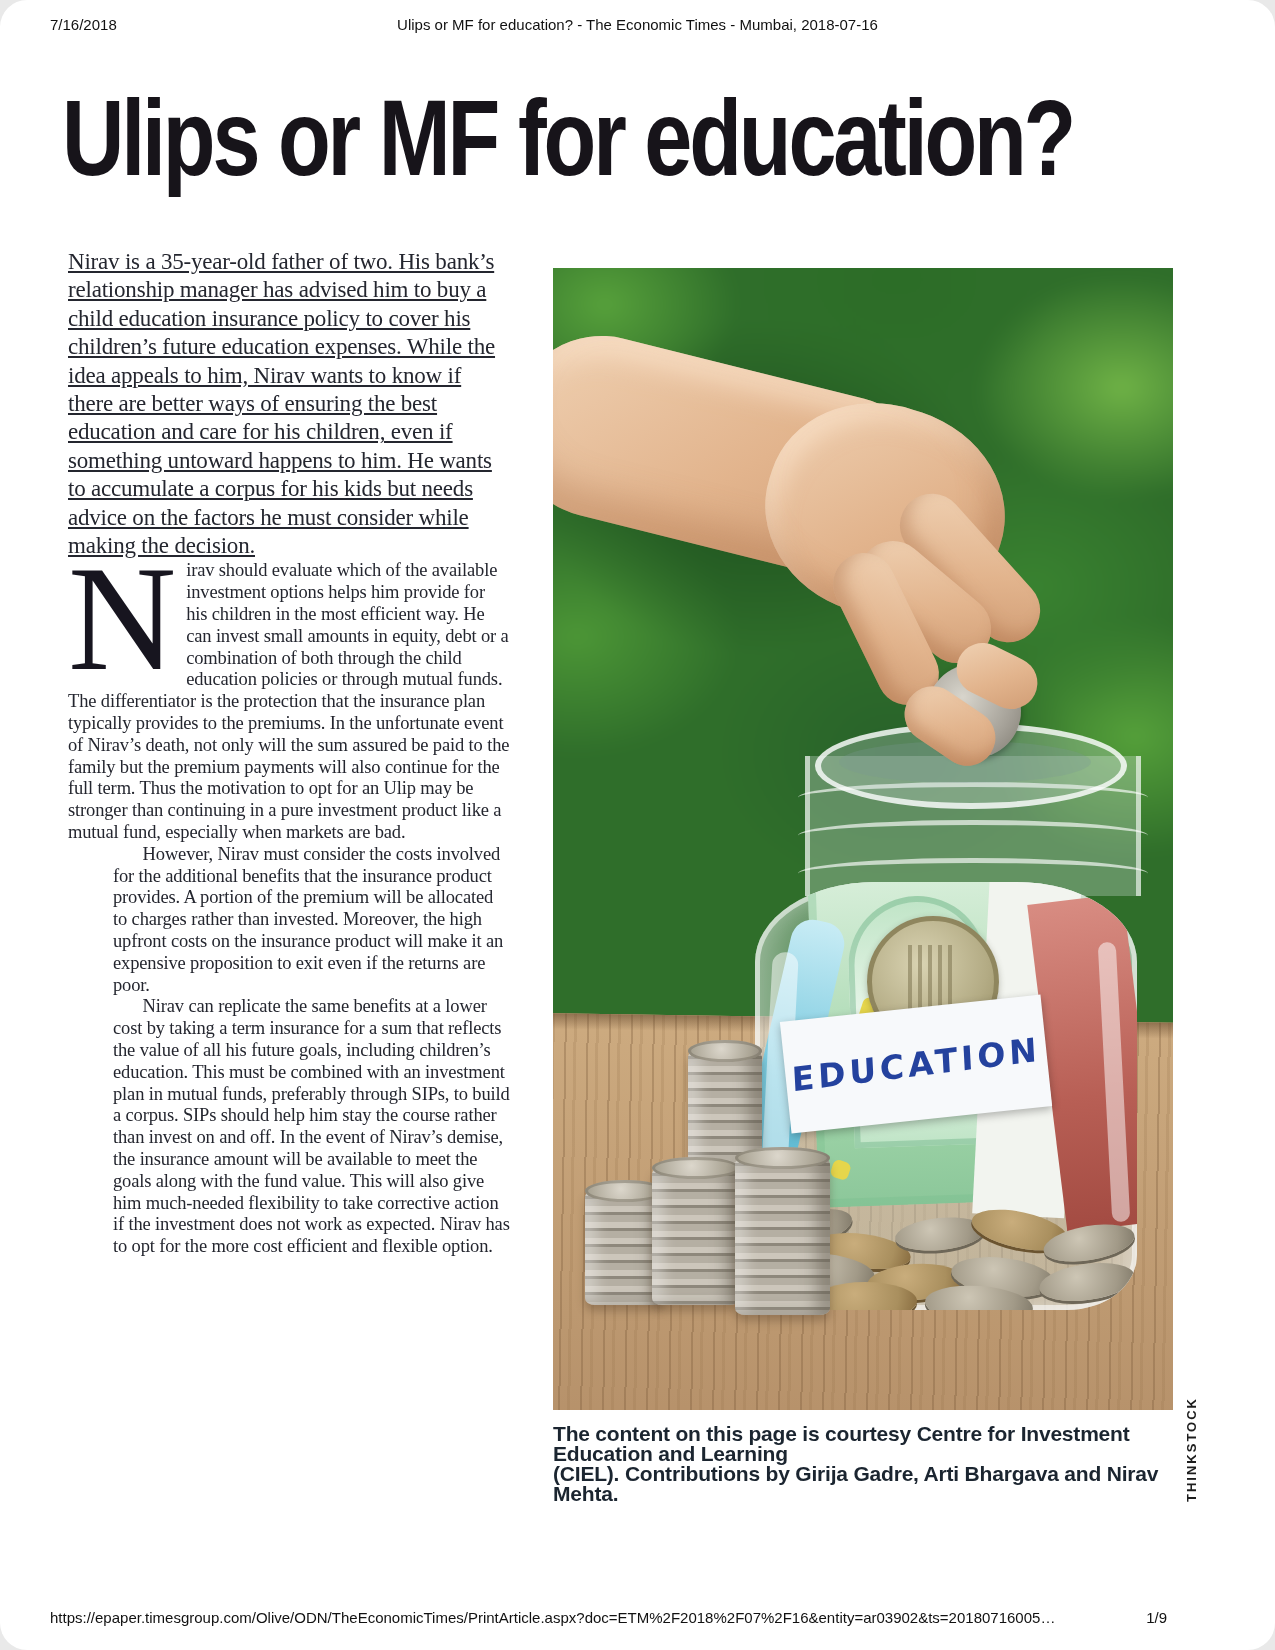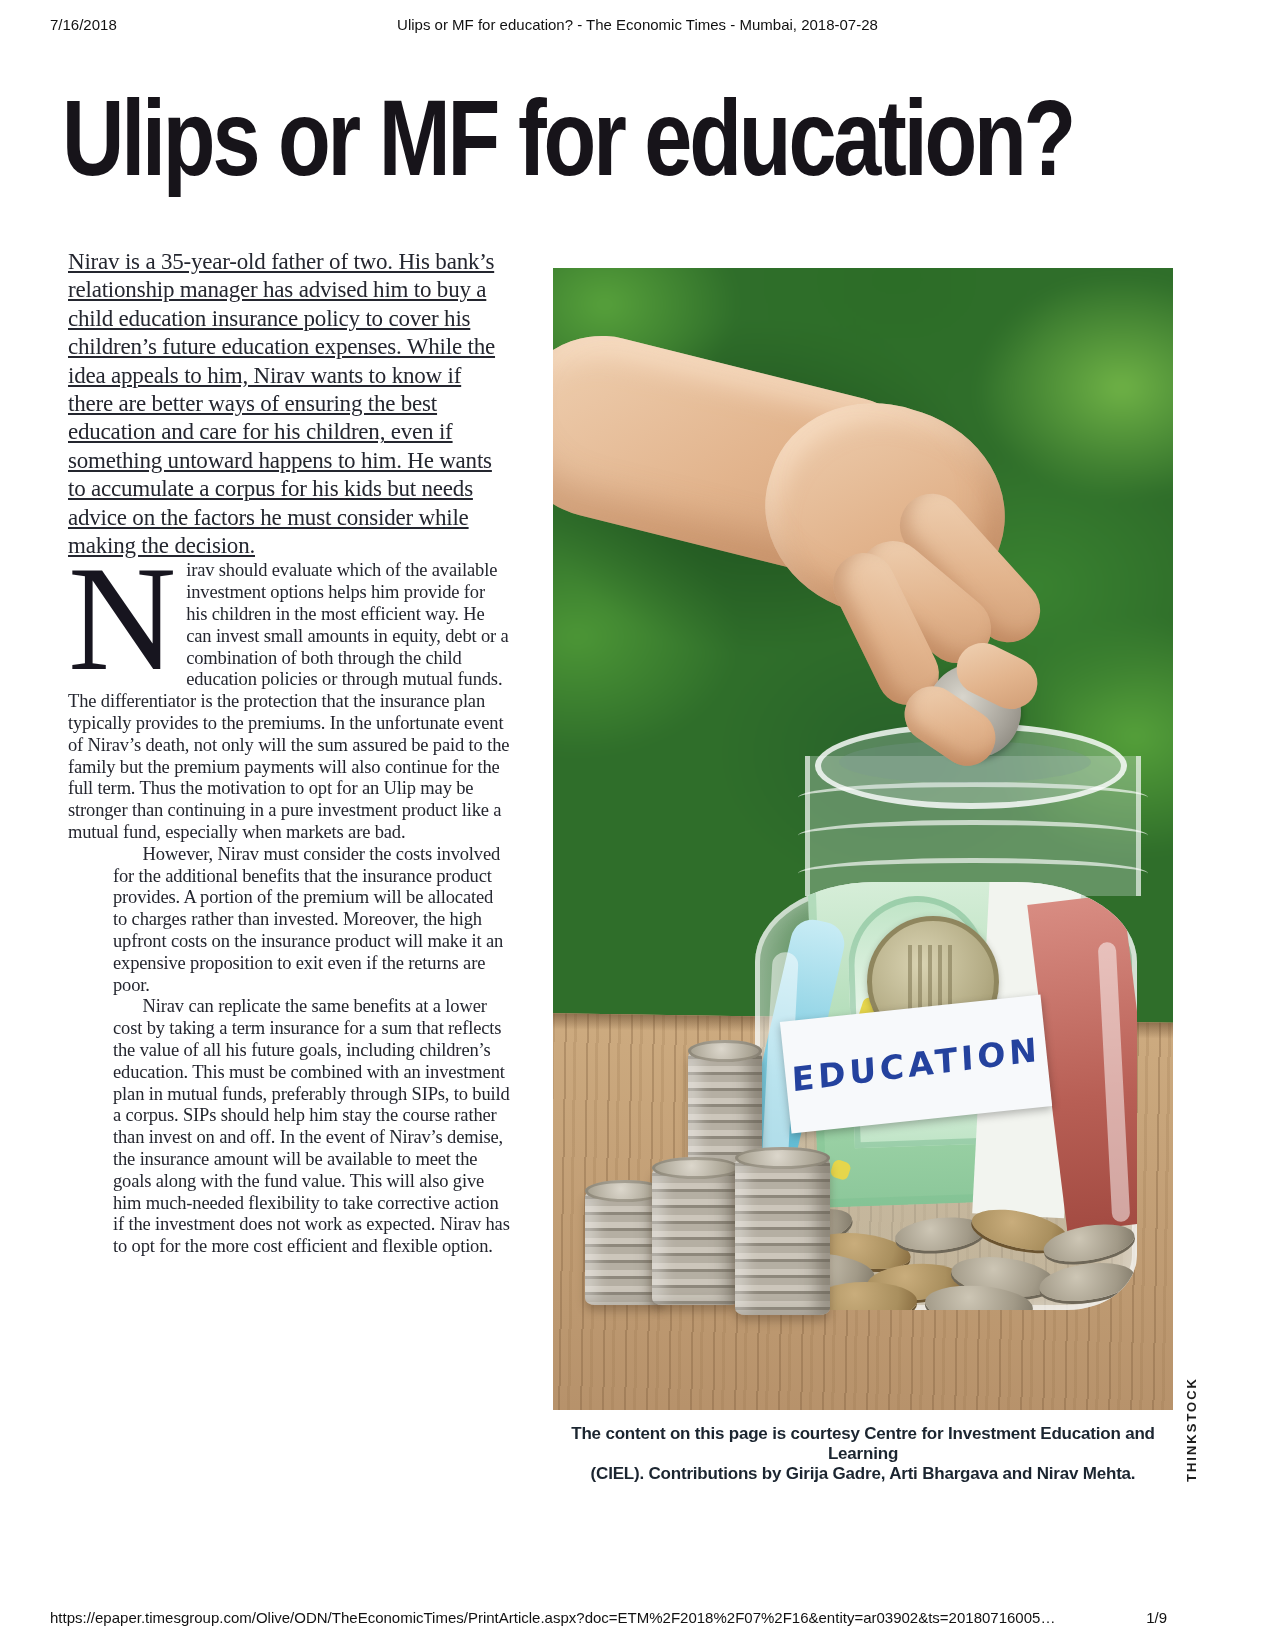--- a/index.html
+++ b/index.html
@@ -1,17 +1,17 @@
 <!DOCTYPE html>
 <html><head>
 <meta charset="utf-8">
 <style>
   html,body{margin:0;padding:0;background:#e9e9e9;}
   .page{position:relative;width:1275px;height:1650px;margin:0 auto;background:#ffffff;
-        font-family:"Liberation Sans",sans-serif;color:#1a1a1a;overflow:hidden;}
+        font-family:"Liberation Sans",sans-serif;color:#1a1a1a;overflow:hidden;border-radius:27px;}
 
   
   .print-header{position:absolute;top:16px;left:0;width:100%;height:22px;font-size:15px;color:#111;}
   .print-header .ph-date{position:absolute;left:50px;top:0;}
   .print-header .ph-title{position:absolute;left:0;right:0;top:0;text-align:center;}
   .print-footer{position:absolute;bottom:24px;left:50px;right:108px;font-size:15px;color:#111;
                 display:flex;justify-content:space-between;}
 
   
   .headline{position:absolute;left:62px;top:58px;white-space:nowrap;}
@@ -119,31 +119,31 @@
          box-shadow:inset 0 -12px 16px rgba(170,110,70,.4);}
   .held-coin{position:absolute;left:374px;top:396px;width:94px;height:94px;border-radius:50%;
              background:radial-gradient(circle at 38% 35%, #d8d5cc, #a5a198 60%, #7c786e);
              box-shadow:0 3px 6px rgba(0,0,0,.3);}
   .tip1{left:402px;top:382px;width:84px;height:52px;border-radius:28px;transform:rotate(26deg);}
   .tip2{left:348px;top:430px;width:98px;height:56px;border-radius:30px;transform:rotate(34deg);
         box-shadow:inset 0 -10px 14px rgba(170,110,70,.4);}
 
   .photo-credit{position:absolute;right:-26px;bottom:2px;writing-mode:vertical-rl;transform:rotate(180deg);
                 font-weight:700;font-size:13px;letter-spacing:2px;color:#1d1d1d;}
-  .caption{margin-top:14px;width:620px;text-align:center;font-weight:700;font-size:17px;
+  .caption{margin-top:14px;width:620px;font-weight:700;font-size:21px;
            line-height:20px;color:#1b2530;letter-spacing:-.2px;}
 </style>
 </head>
 <body>
 
 <div class="page">
 
   <div class="print-header">
     <span class="ph-date">7/16/2018</span>
-    <span class="ph-title">Ulips or MF for education? - The Economic Times - Mumbai, 2018-07-28</span>
+    <span class="ph-title">Ulips or MF for education? - The Economic Times - Mumbai, 2018-07-16</span>
   </div>
 
   <h1 class="headline"><span class="headline-inner">Ulips or MF for education?</span></h1>
 
 
   <div class="col-text">
     <p class="lead">Nirav is a 35-year-old father of two. His bank’s relationship manager has advised him to buy a child education insurance policy to cover his children’s future education expenses. While the idea appeals to him, Nirav wants to know if there are better ways of ensuring the best education and care for his children, even if something untoward happens to him. He wants to accumulate a corpus for his kids but needs advice on the factors he must consider while making the decision.</p>
     <p class="bodytext"><span class="dropcap">N</span><span>irav should evaluate which of the available investment options helps him provide for his children in the most efficient way. He can invest small amounts in equity, debt or a combination of both through the child education policies or through mutual funds. The differentiator is the protection that the insurance plan typically provides to the premiums. In the unfortunate event of Nirav’s death, not only will the sum assured be paid to the family but the premium payments will also continue for the full term. Thus the motivation to opt for an Ulip may be stronger than continuing in a pure investment product like a mutual fund, especially when markets are bad.</span></p>
     <p class="bodytext indent">However, Nirav must consider the costs involved for the additional benefits that the insurance product provides. A portion of the premium will be allocated to charges rather than invested. Moreover, the high upfront costs on the insurance product will make it an expensive proposition to exit even if the returns are poor.</p>
     <p class="bodytext indent">Nirav can replicate the same benefits at a lower cost by taking a term insurance for a sum that reflects the value of all his future goals, including children’s education. This must be combined with an investment plan in mutual funds, preferably through SIPs, to build a corpus. SIPs should help him stay the course rather than invest on and off. In the event of Nirav’s demise, the insurance amount will be available to meet the goals along with the fund value. This will also give him much-needed flexibility to take corrective action if the investment does not work as expected. Nirav has to opt for the more cost efficient and flexible option.</p>

